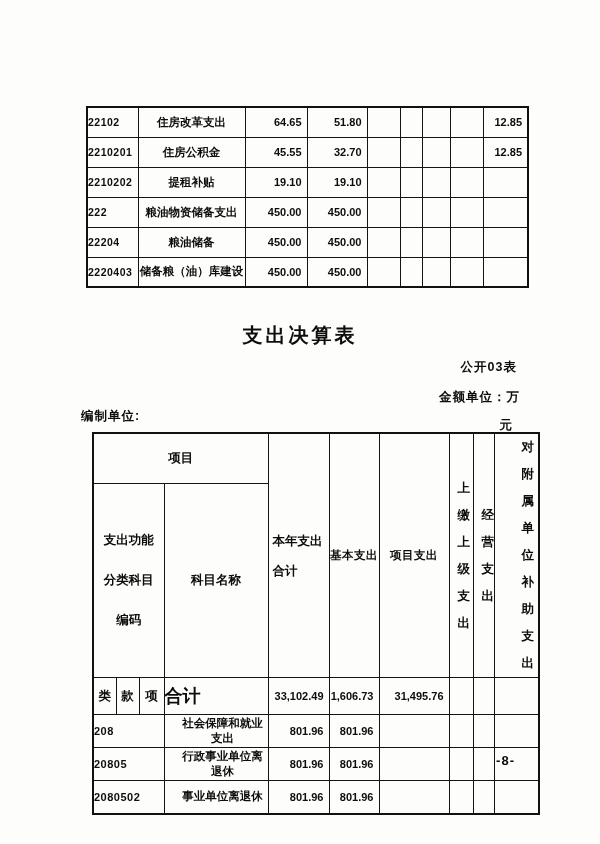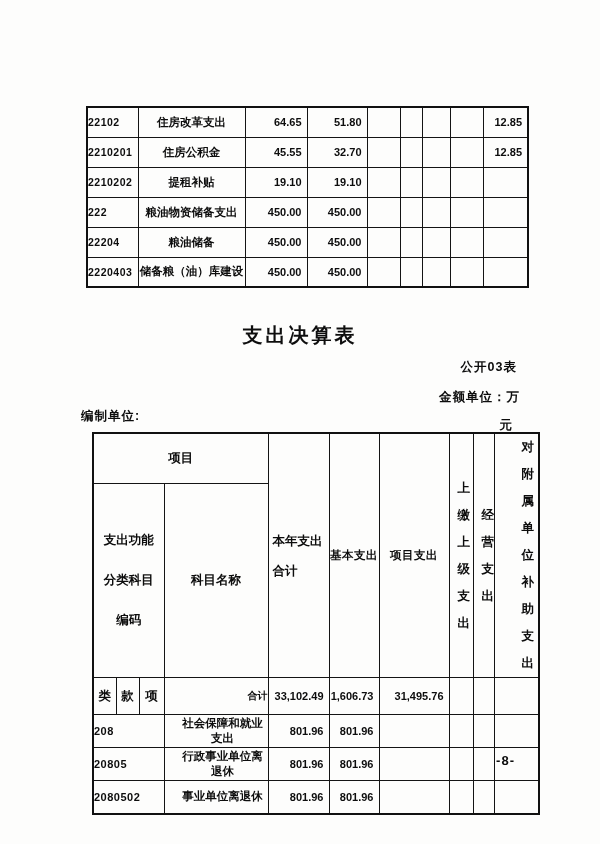--- a/index.html
+++ b/index.html
@@ -49,21 +49,21 @@
   tr.h2 { height:139px; }
   tr.trow { height:37px; }
   tr.drow { height:33px; }
   td.hc { text-align:center; font-size:12.5px; }
   td.func-code { text-align:center; font-size:12.5px; line-height:40px; padding:0 9px; }
   td.year-total { text-align:left; font-size:12.5px; line-height:30px; padding:14px 4px; }
   td.one-line { text-align:center; font-size:11.5px; letter-spacing:.5px; }
   td.vert { text-align:center; font-size:12.5px; line-height:27px; padding:0 8px; word-break:break-all; }
   td.wrap2 { text-align:center; font-size:12.5px; line-height:27px; padding:0 27px; word-break:break-all; }
   td.kkx { text-align:center; font-size:12.5px; }
-  td.total-name { text-align:right; font-size:10px; }
+  td.total-name { text-align:left; font-size:18px; }
   td.dname { text-align:center; padding-left:13px; font-size:11.5px; }
 </style>
 </head>
 <body>
 
 <div class="page">
 
   <table class="top-table">
     <colgroup>
       <col style="width:51px">

